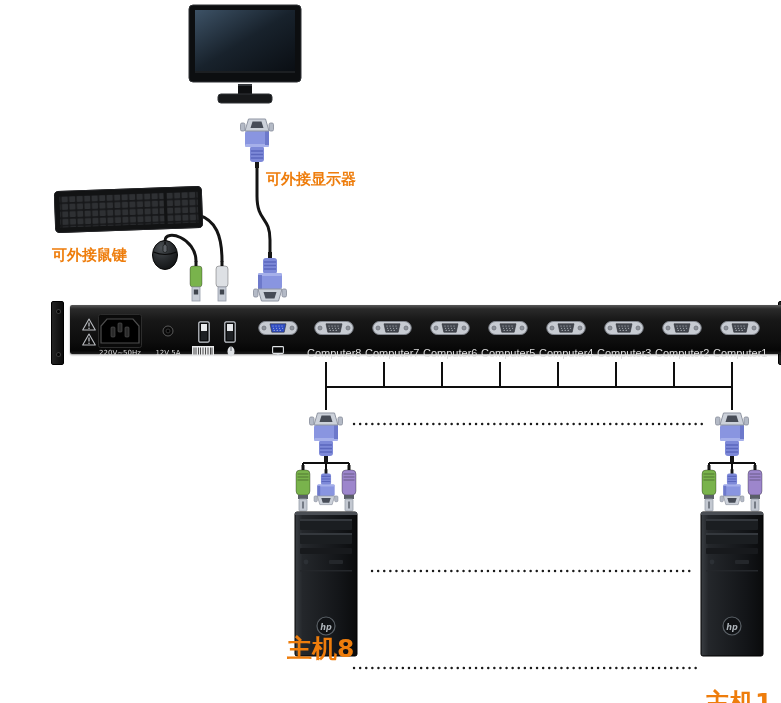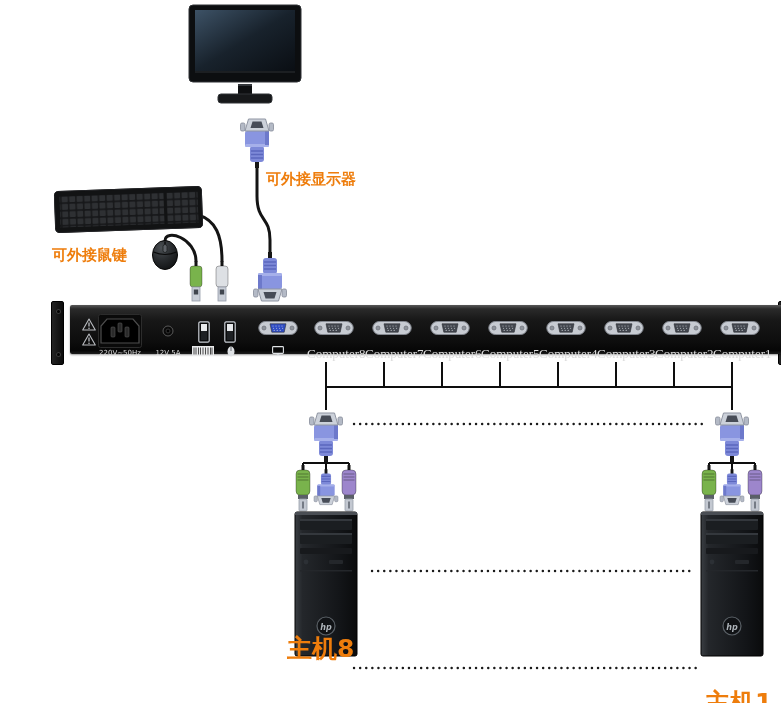--- a/index.html
+++ b/index.html
@@ -29,22 +29,22 @@
   .ear::before, .ear::after{
     content:""; position:absolute; left:3.5px; width:5px; height:5px; border-radius:50%;
     background:#000; box-shadow:inset 0 0 0 1px #3a3a3a;
   }
   .ear::before{ top:7px; } .ear::after{ bottom:7px; }
   .bar-text {
     position:absolute; color:#d9d9d9; font-size:7px; line-height:9px; text-align:center;
     font-family:"DejaVu Sans", sans-serif; white-space:nowrap;
   }
   .port-label {
-    position:absolute; top:44px; width:54px; text-align:right; font-size:13px; line-height:9px;
-    color:#dcdcdc; font-family:Liberation Serif, serif; white-space:nowrap;
+    position:absolute; top:44px; width:54px; text-align:right; font-size:11px; line-height:9px;
+    color:#dcdcdc; font-family:Liberation Sans, sans-serif; white-space:nowrap;
   }
   .lbl-orange { position:absolute; color:var(--label-orange); font-weight:bold; z-index:4; white-space:nowrap; }
   .lbl-sm { font-size:15px; line-height:19px; }
   .lbl-lg { font-size:25px; line-height:30px; }
 </style>
 </head>
 <body>
 
 <div class="canvas">
 

